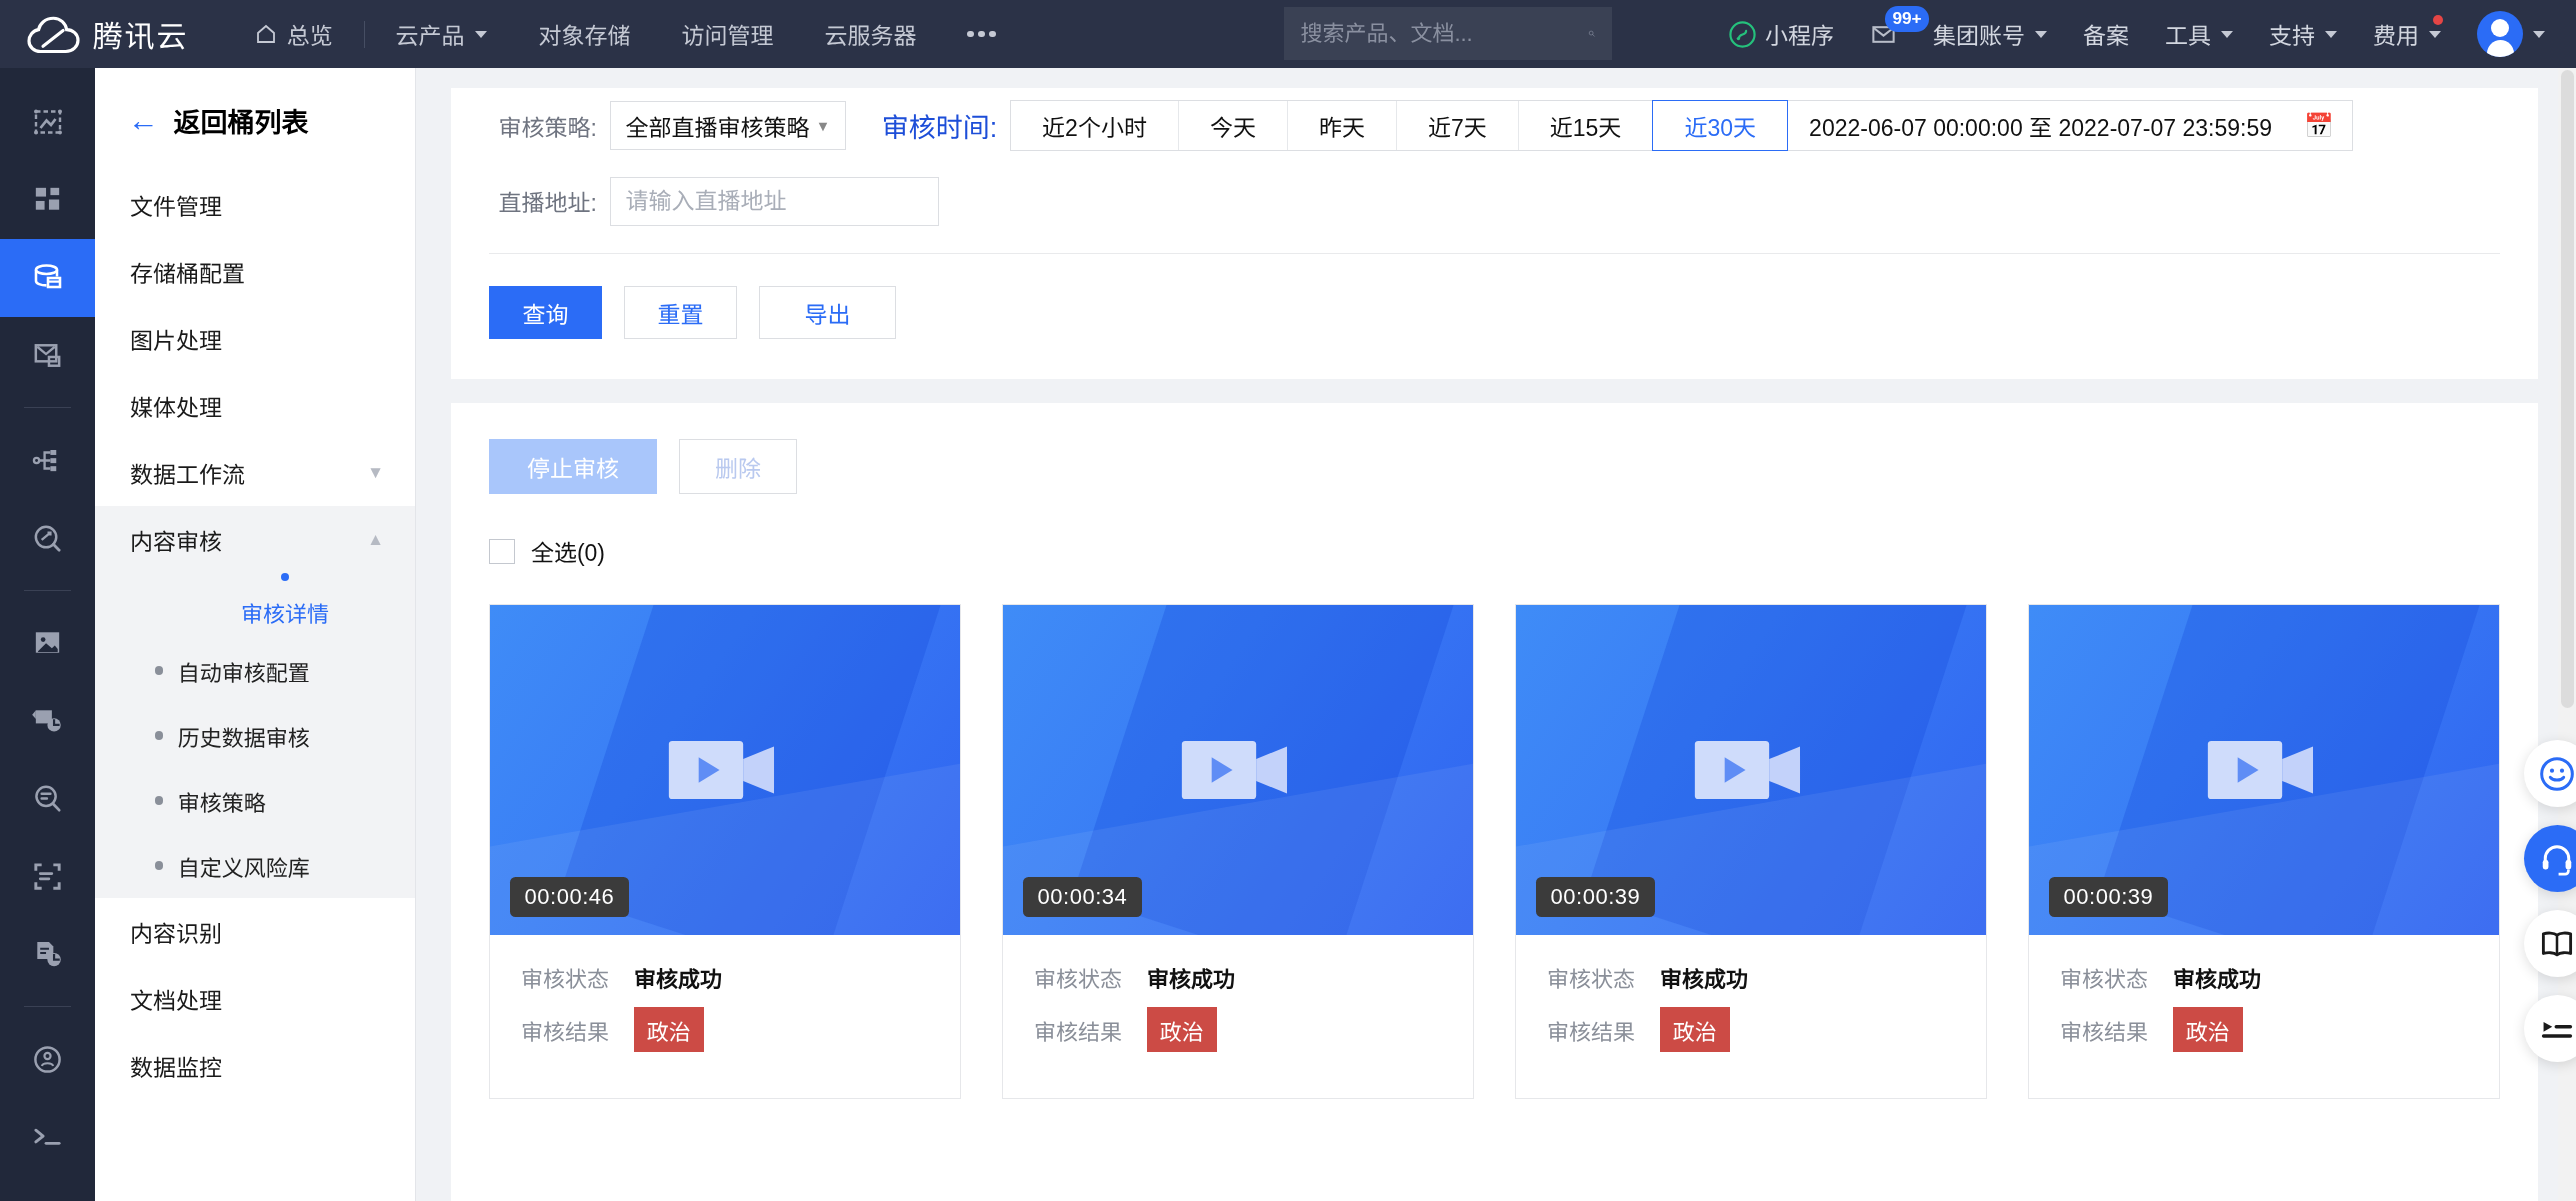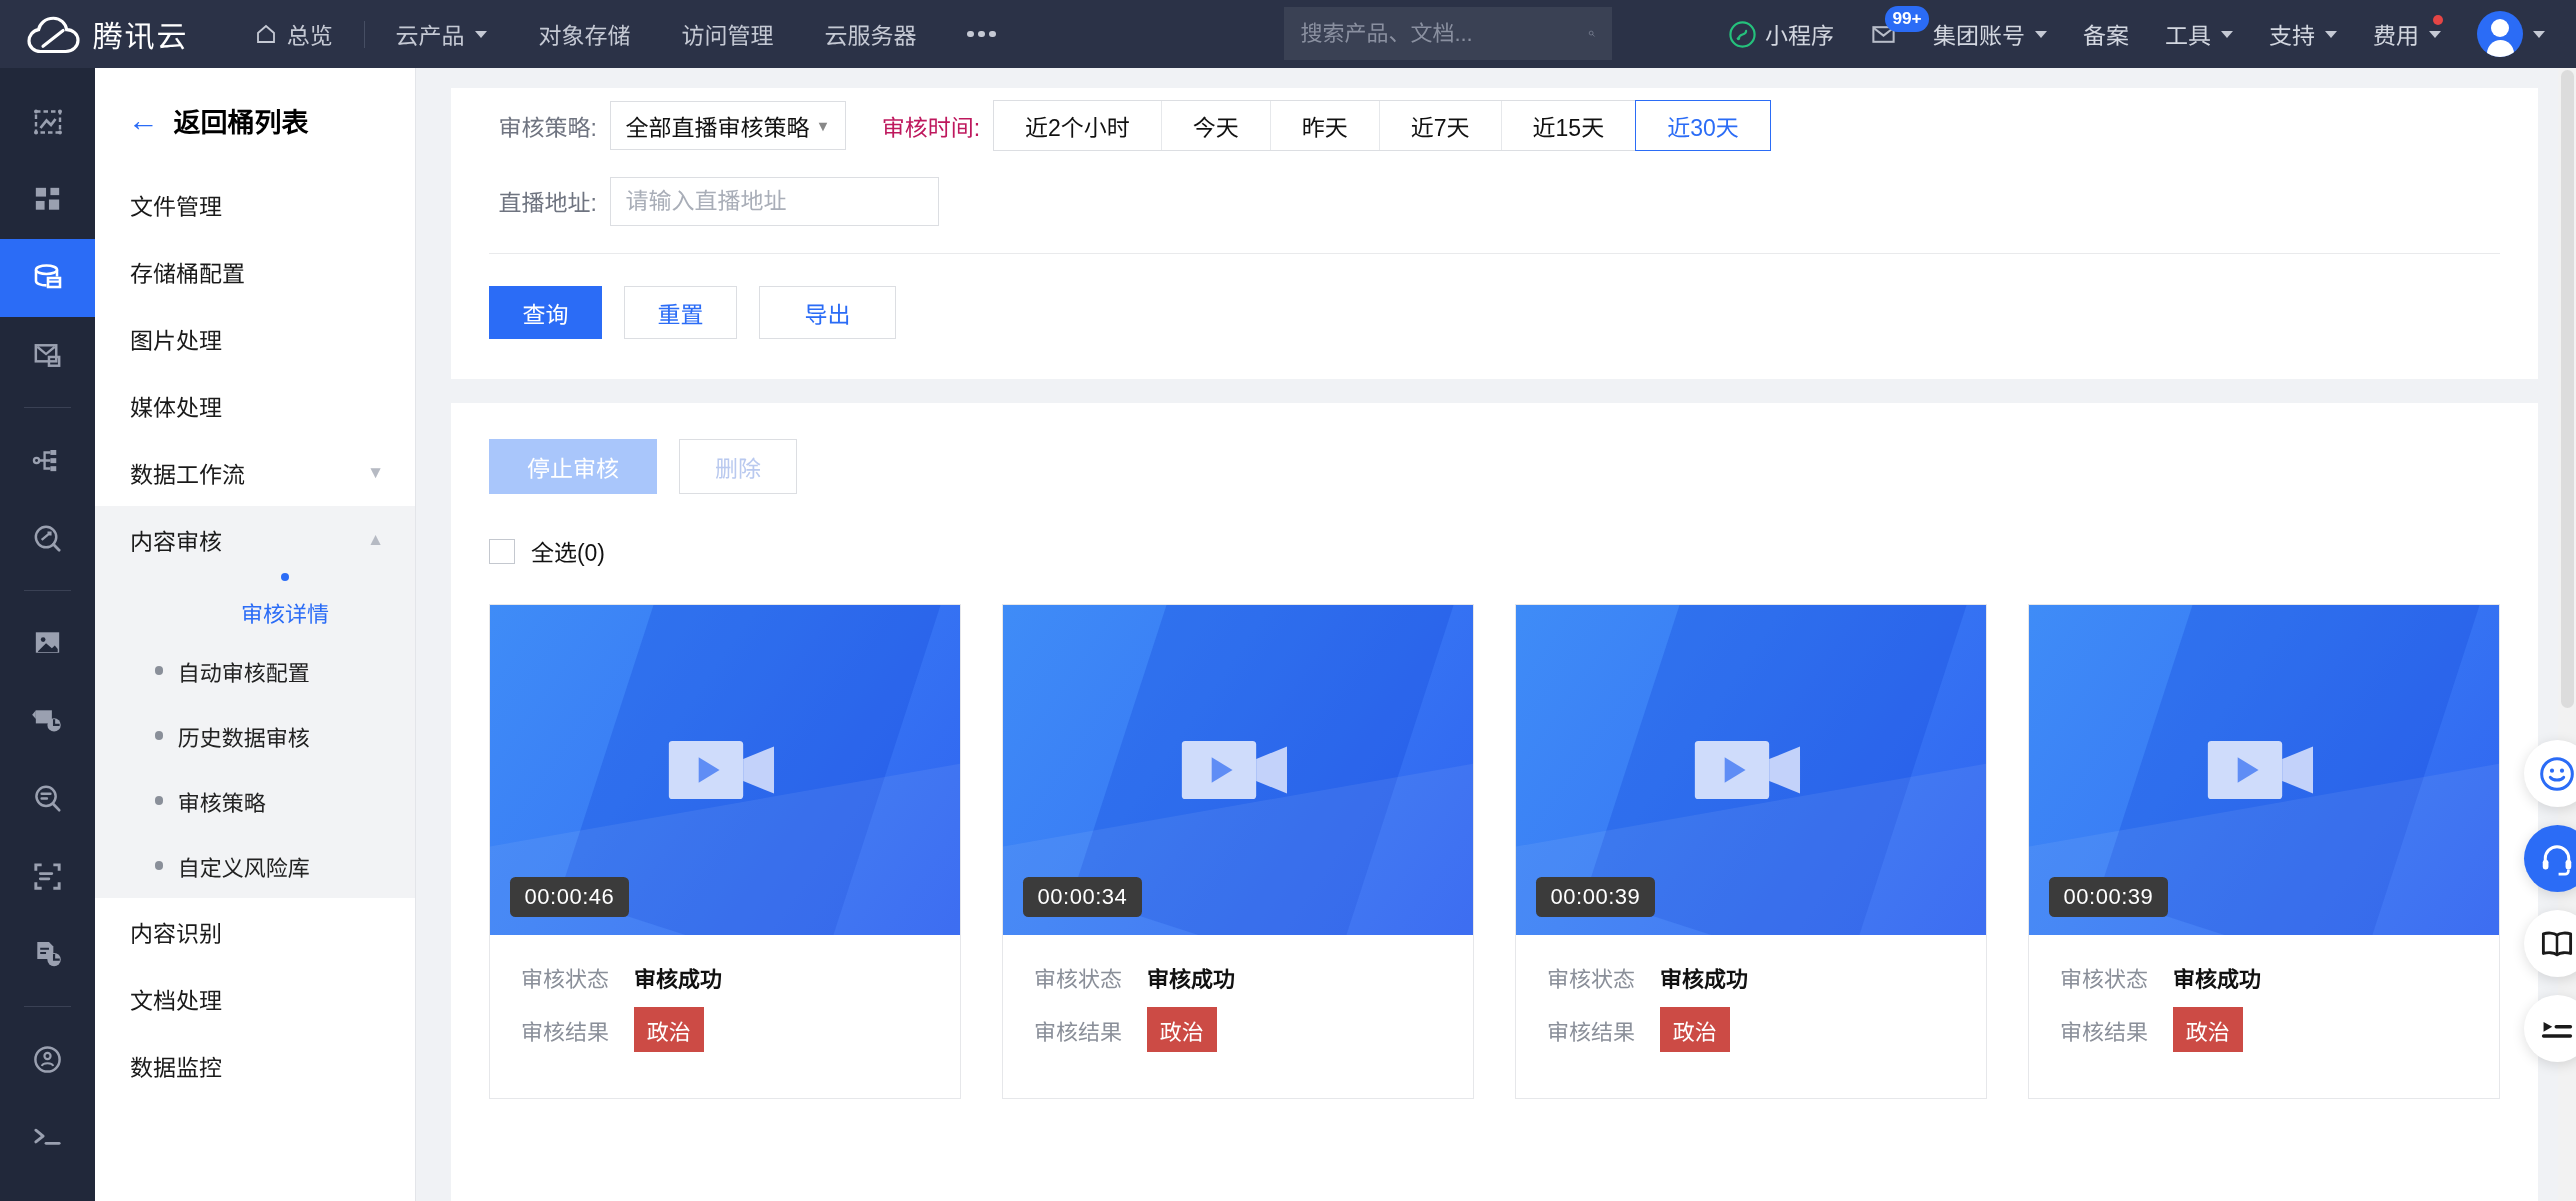--- a/index.html
+++ b/index.html
@@ -117,21 +117,21 @@
   }
   .filters{ padding:12px 0 0 0; }
   .filter-row{ display:flex; align-items:center; margin-bottom:25.5px; }
   .flabel{ color:#6f7480; font-size:23px; width:108px; text-align:right; margin-right:12.8px; flex:none; }
   .select{
     width:236px; height:49px; border:0.9px solid #dcdee2; background:#fff;
     display:flex; align-items:center; padding:0 14.6px; justify-content:space-between;
     font-size:23px; color:#111; cursor:pointer;
   }
   .select .arr{ color:#888; font-size:14.6px; }
-  .seg-label{ color:#be185d; font-size:23px; margin:0 12.8px 0 36px; flex:none; }
+  .seg-label{ color:#1d4ed8; font-size:27px; margin:0 12.8px 0 36px; flex:none; }
   .seg{ display:flex; border:0.9px solid #dcdee2; background:#fff; height:51px; align-items:stretch; }
   .seg-btn{
     padding:0 31px; display:flex; align-items:center; justify-content:center;
     font-size:23px; color:#111; border-right:0.9px solid #e6e8eb; cursor:pointer; white-space:nowrap;
   }
   .seg-btn.active{
     color:#2b6cf6; border:1.8px solid #2b6cf6; margin:-0.9px;
   }
   .date-field{
     display:flex; align-items:center; justify-content:space-between;
@@ -501,20 +501,24 @@
         </div>
 
         <span class="seg-label">审核时间:</span>
         <div class="seg">
           <div class="seg-btn">近2个小时</div>
           <div class="seg-btn">今天</div>
           <div class="seg-btn">昨天</div>
           <div class="seg-btn">近7天</div>
           <div class="seg-btn">近15天</div>
           <div class="seg-btn active">近30天</div>
+          <div class="seg-btn date-field" style="border-right:none;">
+            <span>2022-06-07 00:00:00 至 2022-07-07 23:59:59</span>
+            <span class="cal-ico">📅</span>
+          </div>
         </div>
       </div>
 
       <div class="filter-row">
         <span class="flabel">直播地址:</span>
         <input class="text-input" placeholder="请输入直播地址" style="">
       </div>
 
       <div class="divider"></div>
 

